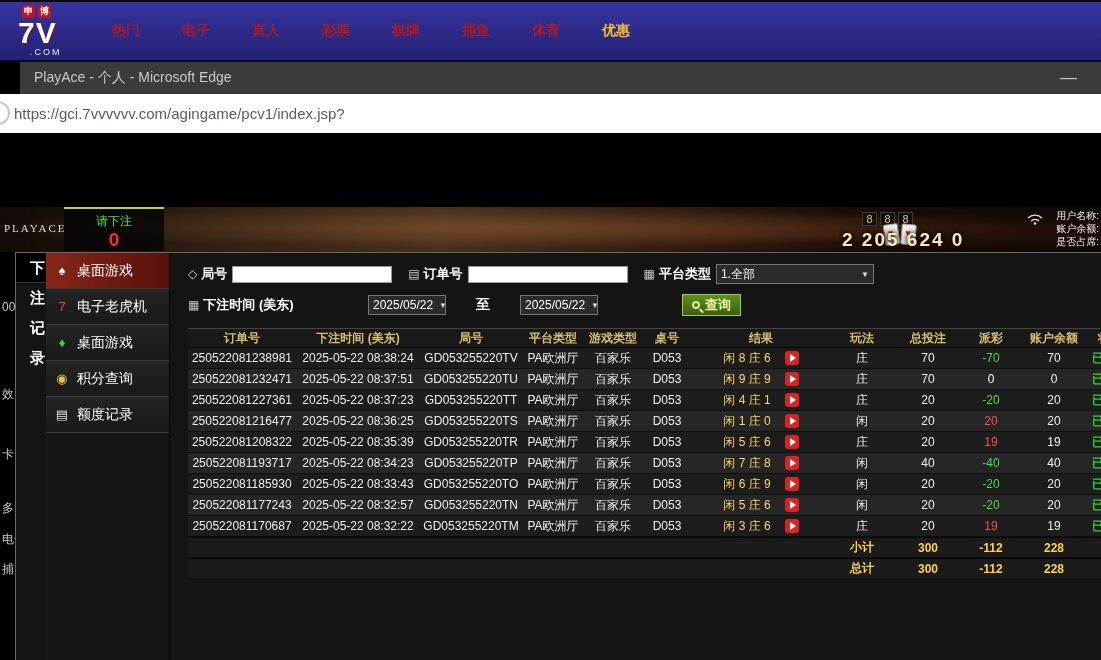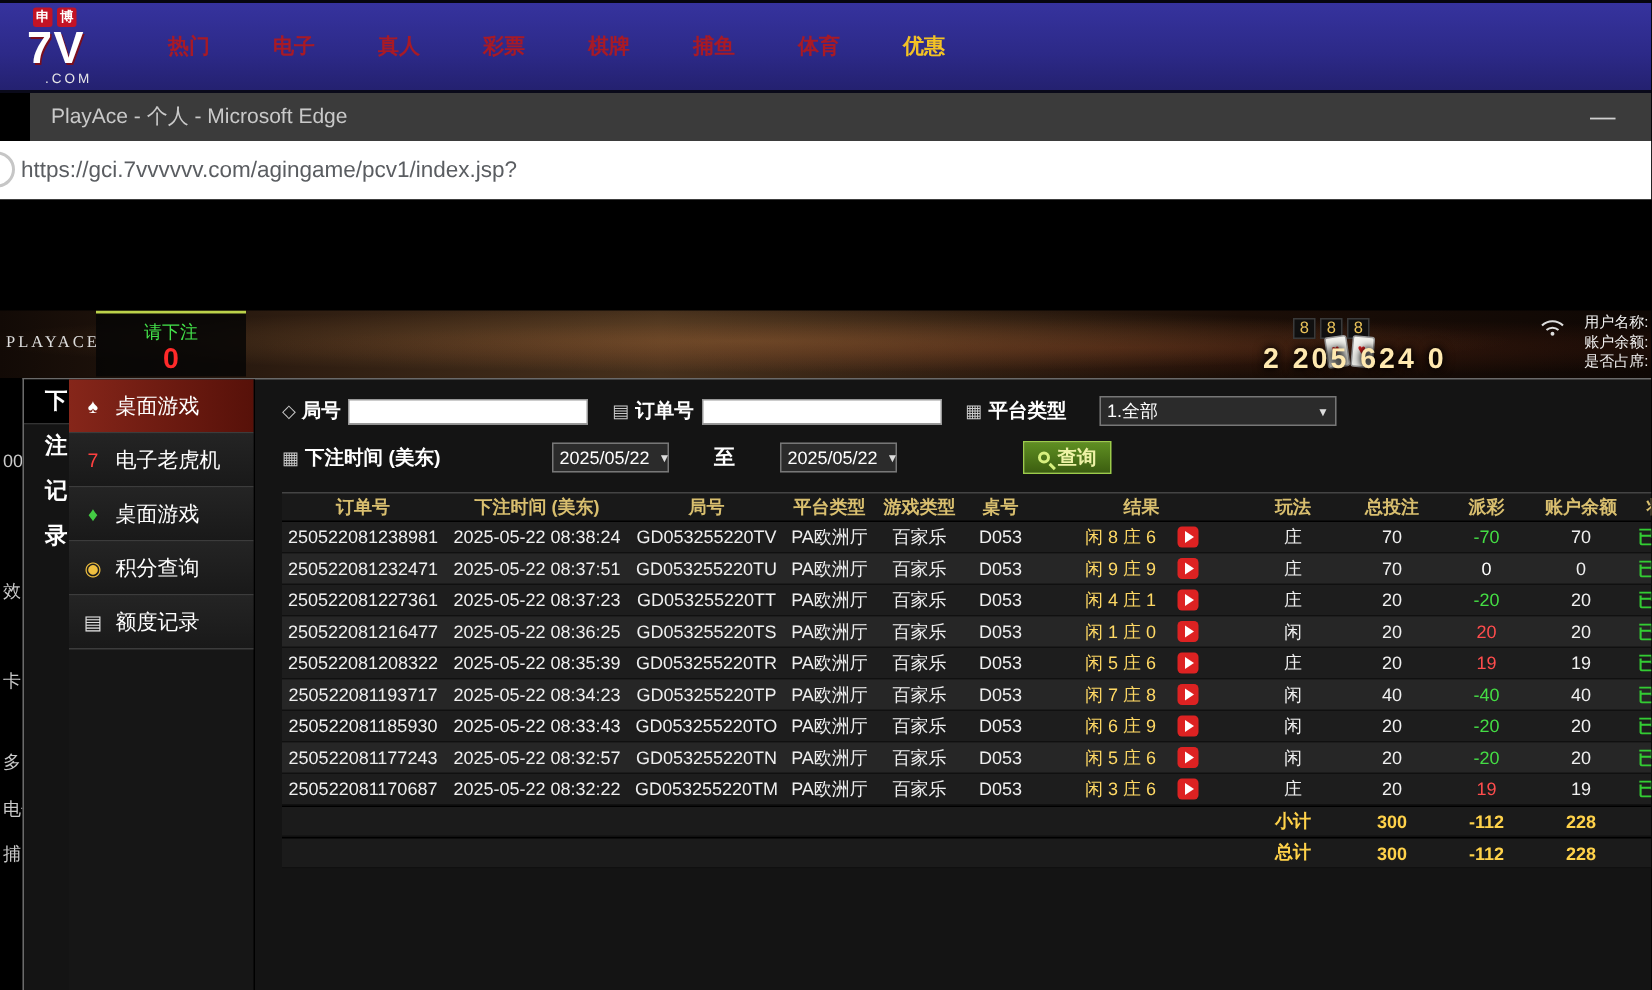--- a/index.html
+++ b/index.html
@@ -87,21 +87,21 @@
   .content{flex:1;padding:10px 0 0 18px;position:relative;overflow:hidden;}
   .frow{display:flex;align-items:center;height:22px;}
   .frow2{margin-top:9px;}
   .flabel{color:#fff;font-size:13px;font-weight:bold;display:flex;align-items:center;gap:4px;
     white-space:nowrap;}
   .ficon{color:#c8c8c8;font-size:12px;font-weight:normal;}
   .tinput{width:160px;height:17px;border:1px solid #999;background:#fff;margin-left:5px;
     font-size:12px;padding:0 3px;font-family:"Liberation Sans",sans-serif;}
   .gap16{margin-left:16px;}
   .tselect{height:20px;background:#2b2b2b;border:1px solid #777;color:#fff;font-size:12px;
-    display:flex;align-items:center;padding:0 4px;margin-left:22px;cursor:pointer;}
+    display:flex;align-items:center;padding:0 4px;margin-left:5px;cursor:pointer;}
   .tselect .arr{margin-left:auto;font-size:8px;color:#ddd;padding-left:6px;}
   .sel-platform{width:158px;}
   .sel-date{width:78px;margin-left:28px;}
   .sel-date2{margin-left:30px;}
   .to-label{color:#fff;font-weight:bold;font-size:14px;margin-left:30px;}
   .time-label{width:152px;}
   .search-btn{margin-left:84px;height:22px;padding:0 9px;
     background:linear-gradient(180deg,#5f8f22,#3c5e10);border:1px solid #9ccc4a;
     color:#eef2a6;font-size:13px;font-weight:bold;display:flex;align-items:center;gap:5px;
     cursor:pointer;}

